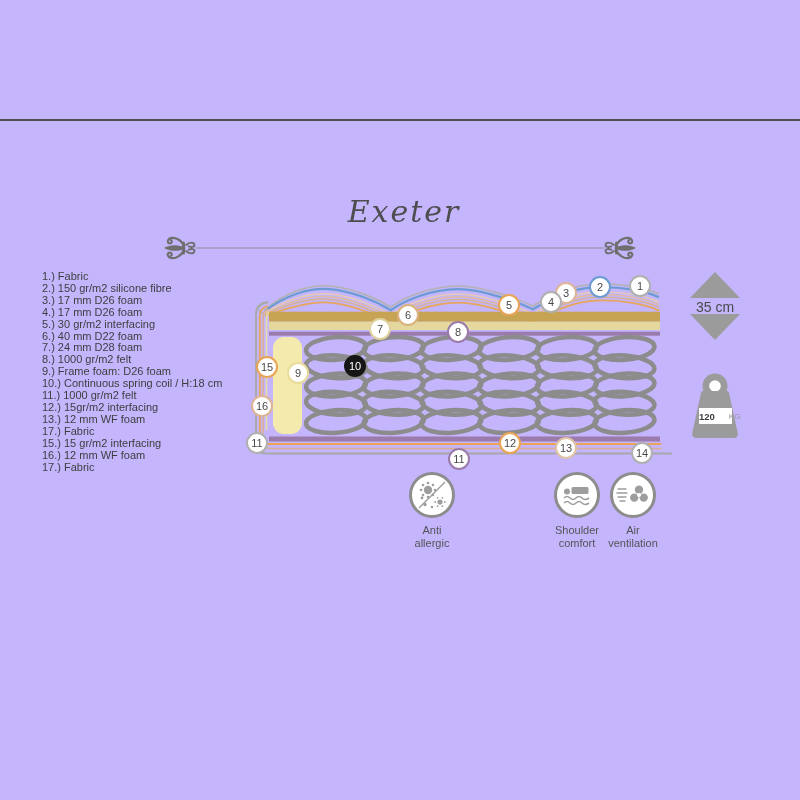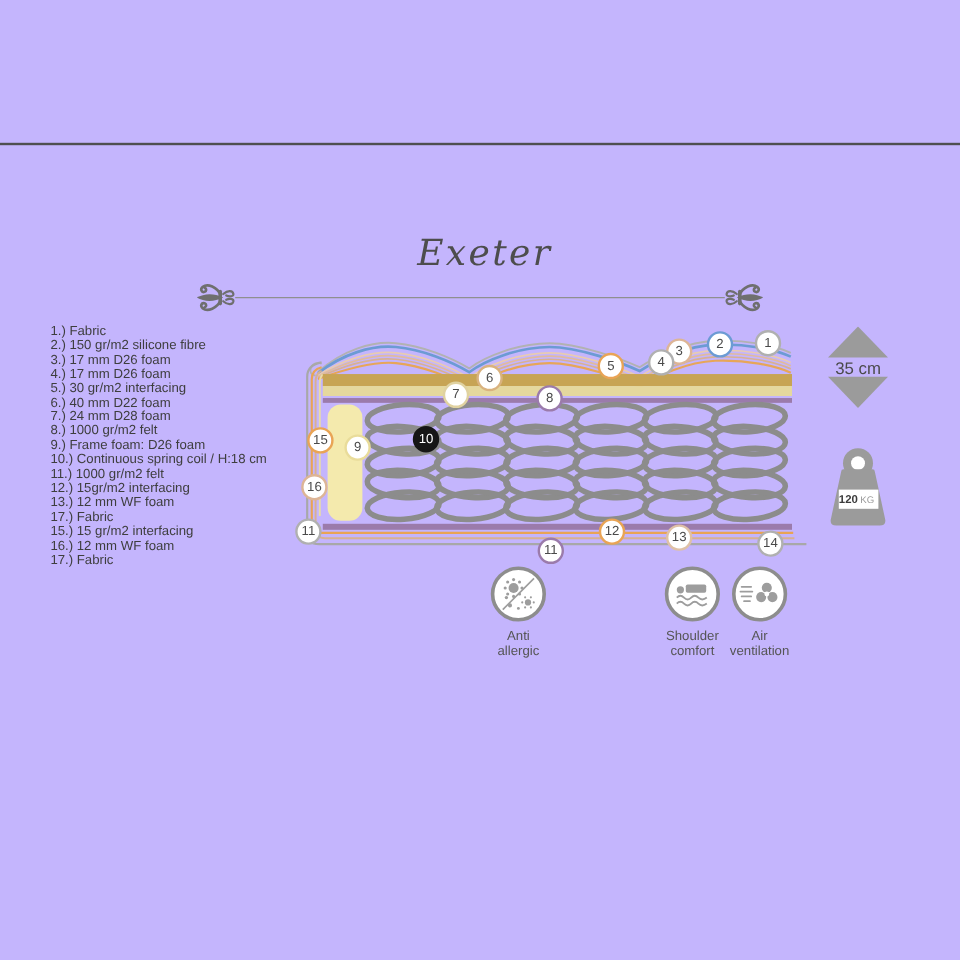--- a/index.html
+++ b/index.html
@@ -19,21 +19,21 @@
            display:flex;align-items:center;justify-content:center;
            font-size:11px;color:#4a4a4a;z-index:5;}
   .callout.filled{background:#161616;border-color:#161616;color:#fff;}
   .height-box{position:absolute;left:689px;top:272px;}
   .height-label{position:absolute;left:681px;top:299px;width:68px;text-align:center;
                 font-size:14px;color:#4a4a4a;z-index:4;}
   .weight-box{position:absolute;left:681px;top:360px;}
   .weight-label{position:absolute;left:699px;top:408px;width:33px;height:16px;background:#fff;
                 display:flex;align-items:center;z-index:4;}
   .wv{font-size:9.5px;font-weight:bold;color:#3c3c3c;}
-  .wu{font-size:8px;color:#9a9a9a;margin-left:2px;}
+  .wu{font-size:8px;color:#9a9a9a;margin-left:14px;}
   .feature{position:absolute;top:472px;width:90px;text-align:center;}
   .feature-circle{width:46px;height:46px;border:3px solid #8d8d8d;border-radius:50%;
                   margin:0 auto;box-sizing:border-box;background:#fff;
                   display:flex;align-items:center;justify-content:center;}
   .feature-label{margin-top:6px;font-size:11px;line-height:13px;color:#555;}
   .feature-label span{display:block;}
 </style>
 </head>
 <body>
 

